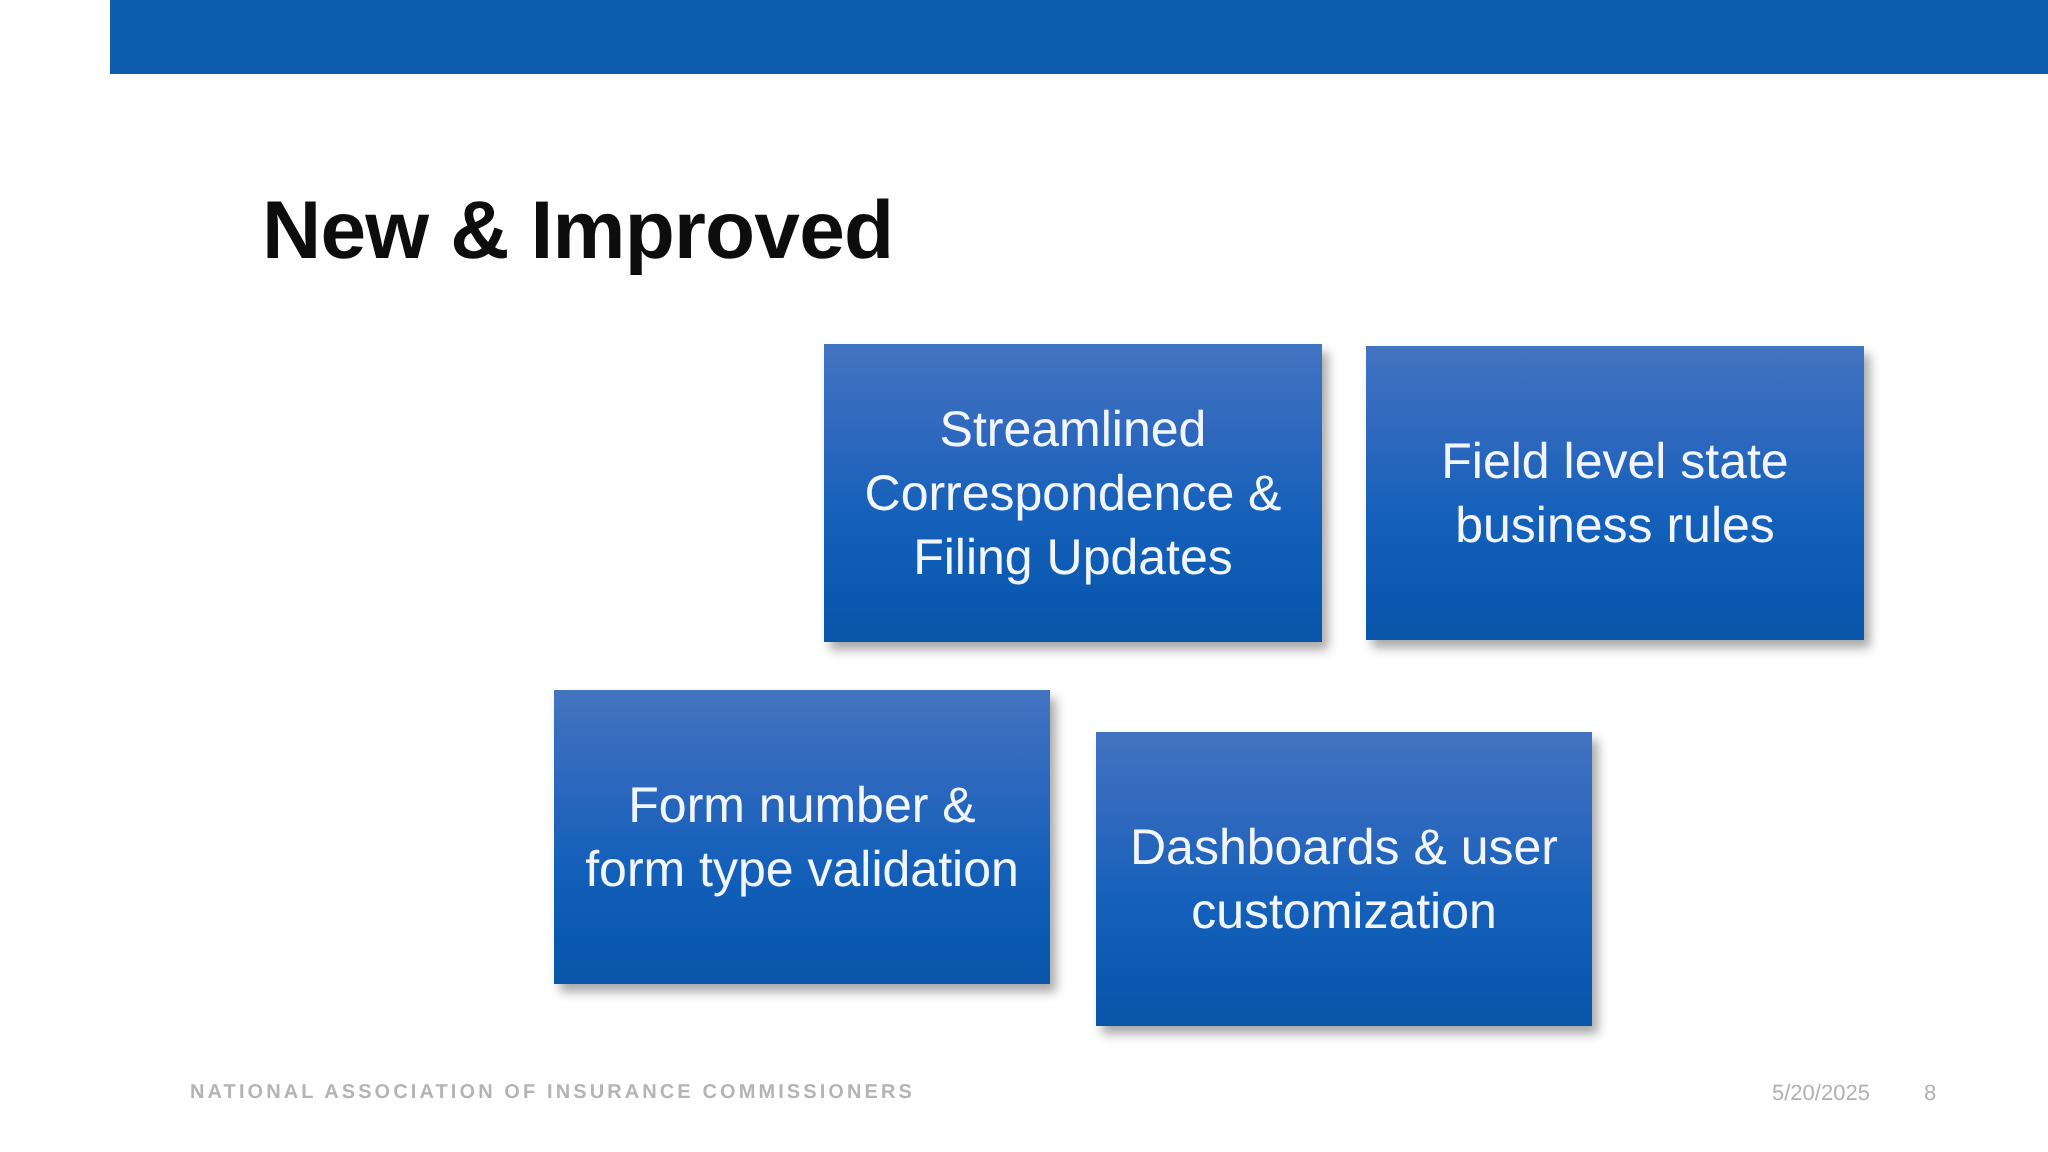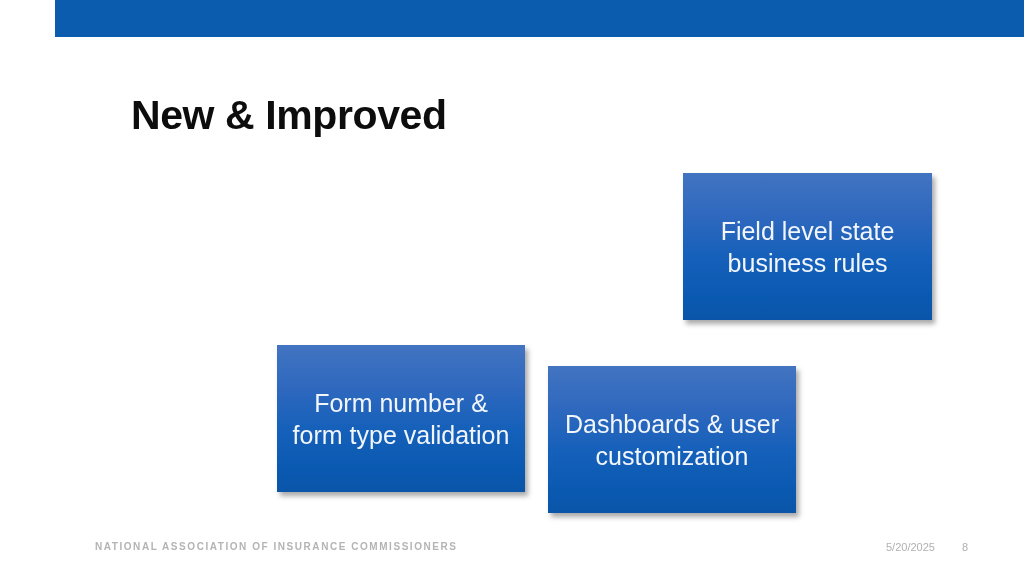--- a/index.html
+++ b/index.html
@@ -111,20 +111,23 @@
 </head>
 <body>
 
 <div id="slide">
 
   <div id="header-bar"></div>
 
   <div id="slide-title">New &amp; Improved</div>
 
 
+  <div id="box-2" class="feature-box">
+    <span class="label">Streamlined Correspondence &amp; Filing Updates</span>
+  </div>
 
   <div id="box-3" class="feature-box">
     <span class="label">Field level state business rules</span>
   </div>
 
   <div id="box-4" class="feature-box">
     <span class="label">Form number &amp; form type validation</span>
   </div>
 
   <div id="box-5" class="feature-box">

